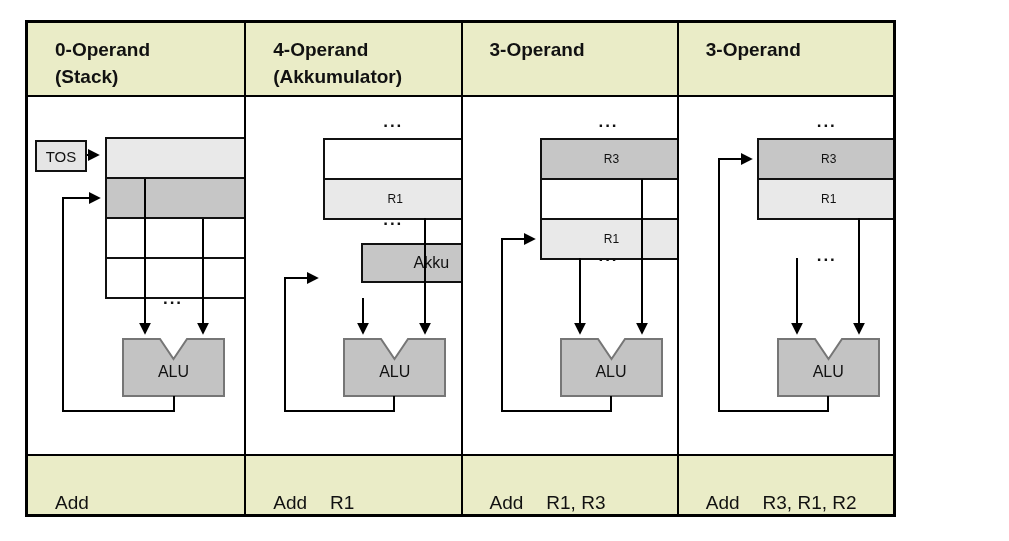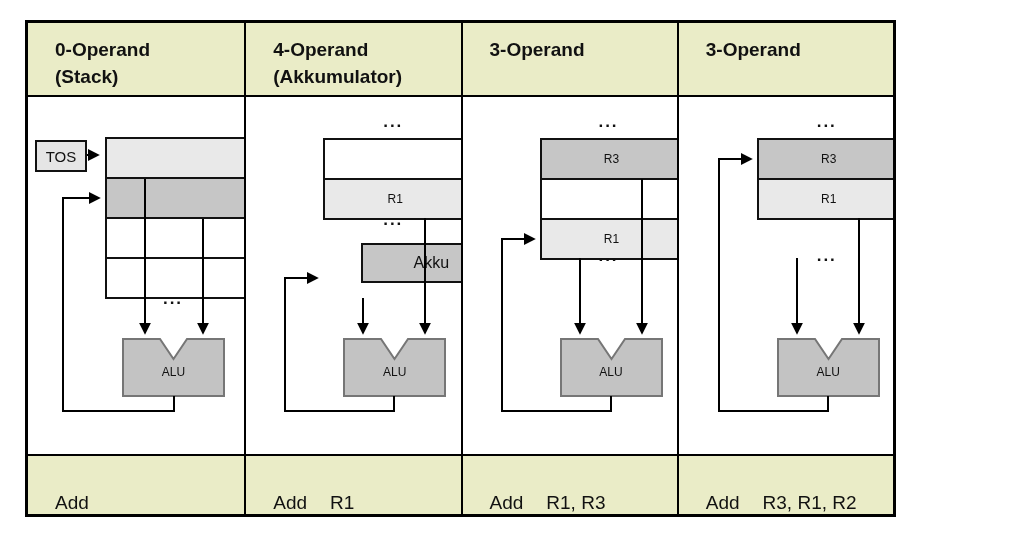--- a/index.html
+++ b/index.html
@@ -47,21 +47,21 @@
   }
   .dots {
     position:absolute; width:40px; height:20px; text-align:center;
     font-weight:bold; font-size:17px; letter-spacing:2px; line-height:18px;
   }
   .alu { position:absolute; width:103px; height:59px; }
   .alu svg { position:absolute; left:0; top:0; }
   .alu-label {
     position:absolute; left:0; top:0; right:0; bottom:0;
     display:flex; align-items:center; justify-content:center;
-    padding-top:8px; font-size:12px;
+    padding-top:8px; font-size:16px;
   }
   .flow { position:absolute; left:0; top:0; z-index:5; }
   .ln { stroke:#000; stroke-width:2; fill:none; }
 </style>
 </head>
 <body>
 
 <svg width="0" height="0" style="position:absolute" aria-hidden="true">
   <defs>
     <marker id="ah" viewBox="0 0 10 10" refX="8.5" refY="5" markerWidth="6" markerHeight="6" orient="auto-start-reverse">

